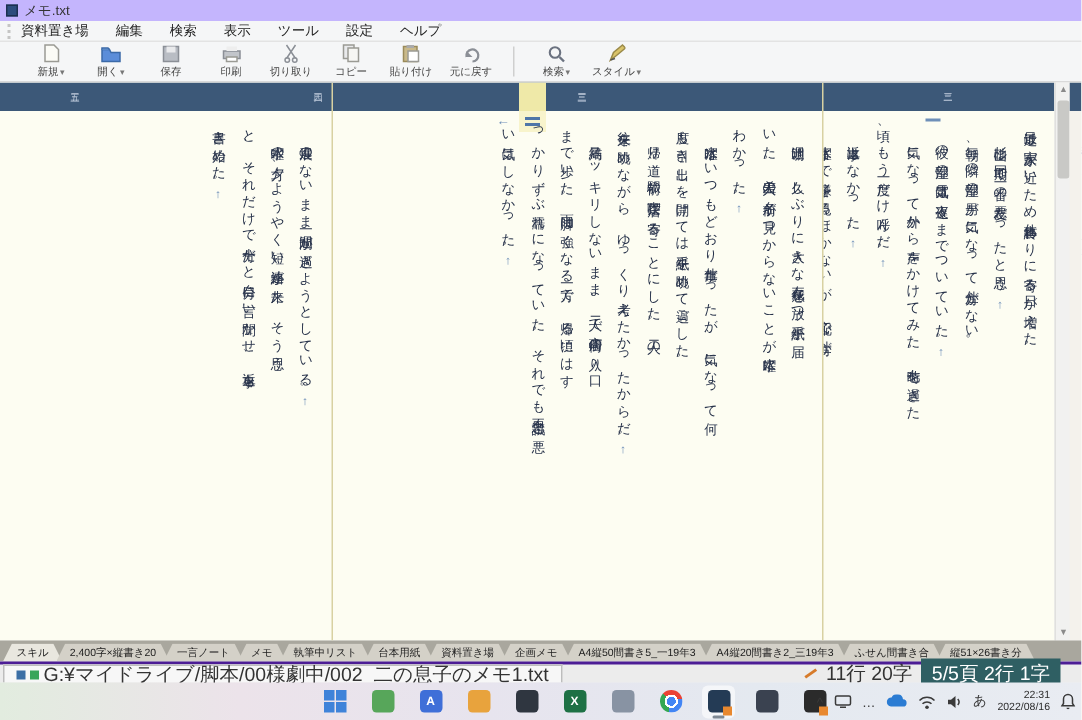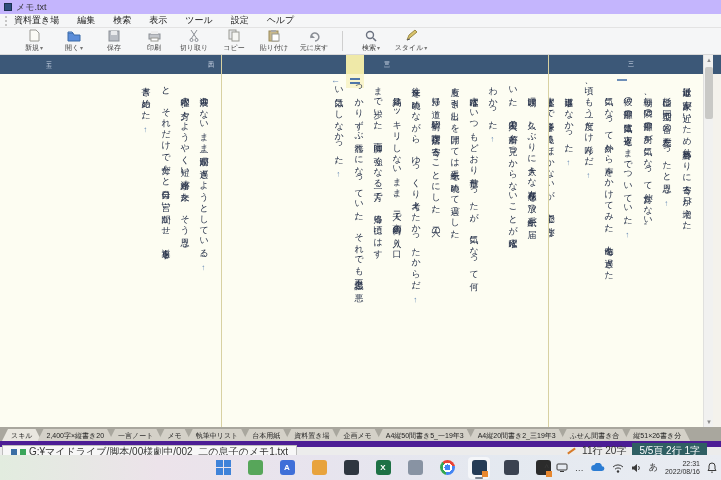--- a/index.html
+++ b/index.html
@@ -75,22 +75,22 @@
     background:#a9a79e; display:flex; align-items:flex-end; padding-left:2px;
     overflow:hidden; }
   .doc-tab { flex:0 0 auto; height:12px; padding:1px 9px 0 9px; margin-right:-4px;
     background:#d4d1c8; clip-path:polygon(6px 0, calc(100% - 6px) 0, 100% 100%, 0 100%);
     font-size:7px; color:#1c1c1c; white-space:nowrap; line-height:11px; }
   .doc-tab.active { background:#e9e7df; }
   #tab-overflow { position:absolute; right:1px; bottom:1px; width:12px; height:12px;
     background:#d4d1c8; font-size:8px; color:#333; text-align:center; line-height:12px; }
 
   #statusrow { position:absolute; left:0; top:441px; width:721px; height:14px;
-    background:#ececec; display:flex; align-items:center; font-size:10px;
-    border-top:6px solid #4c1d95; }
+    background:#ececec; display:flex; align-items:center; font-size:13px;
+    border-top:2px solid #4c1d95; }
   #path-tab { display:flex; align-items:center; gap:3px; height:12px; margin-left:2px;
     padding:0 8px; background:#f7f7f7; border:1px solid #bdbdbd; border-bottom:none;
     color:#333; white-space:nowrap; }
   .mini-sq { width:6px; height:6px; display:inline-block; }
   #status-right { margin-left:auto; display:flex; align-items:center; gap:6px;
     margin-right:14px; }
   #pen-mark { width:9px; height:2px; background:#d77b2a; transform:rotate(-35deg); }
   #status-grid { color:#333; }
   #status-pos { background:#2f5f63; color:#fff; padding:1px 7px; }
 

